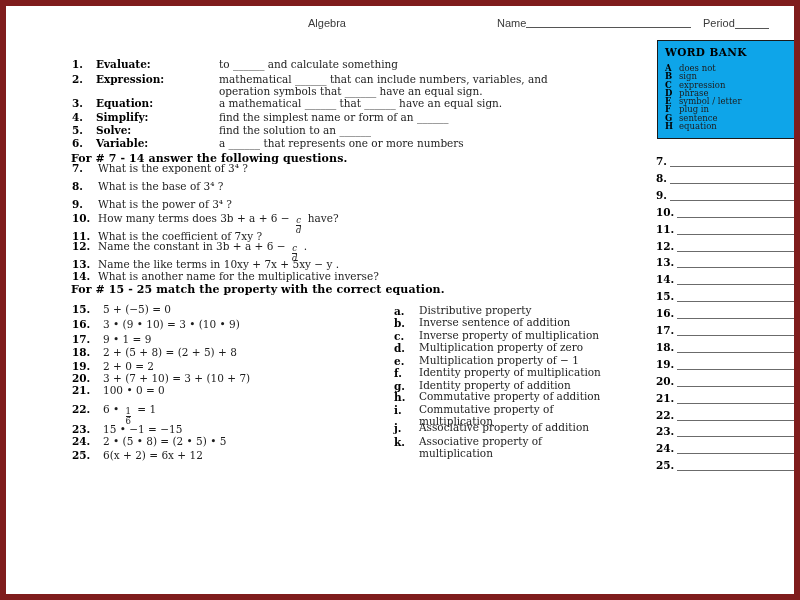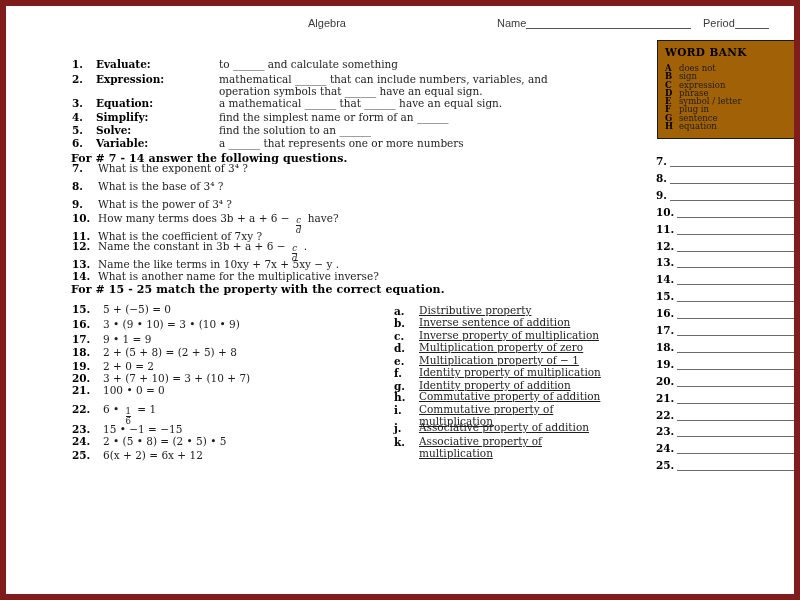--- a/index.html
+++ b/index.html
@@ -5,21 +5,21 @@
   * { margin: 0; padding: 0; box-sizing: border-box; }
   html, body { width: 800px; height: 600px; background: #fff; }
   body { font-family: "DejaVu Serif", serif; color: #1d1d1d; }
   #page { position: relative; width: 800px; height: 600px; background: #fff;
           border: 6px solid #7f1d1d; overflow: hidden; }
 
   
   .hdr { position: absolute; top: 10px; left: 0; width: 100%; height: 16px;
          font-family: "Liberation Sans", sans-serif; font-size: 11px; color: #3a3a3a; }
   .hdr-title { position: absolute; left: 302px; top: 1px; }
-  .name-wrap { position: absolute; left: 491px; top: 1px; display: flex; align-items: center; }
+  .name-wrap { position: absolute; left: 491px; top: 1px; display: flex; align-items: flex-start; }
   .period-wrap { position: absolute; left: 697px; top: 1px; display: flex; align-items: flex-end; }
   .uline { display: inline-block; border-bottom: 1px solid #555; height: 11px; }
   .name-line { width: 165px; }
   .period-line { width: 34px; }
 
   
   .instr { position: absolute; left: 65px; font-weight: bold; font-size: 11px;
            color: #000; line-height: 11.5px; letter-spacing: 0.1px; }
 
   
@@ -33,25 +33,25 @@
   .mrow { position: absolute; font-size: 10.5px; line-height: 12px; white-space: nowrap; display: flex; }
   .mnum { font-weight: bold; color: #000; display: inline-block; }
   .frac { display: inline-flex; flex-direction: column; text-align: center; vertical-align: -7px;
           font-size: 8.5px; line-height: 9px; margin: 0 3px; position: relative; top: -6px; }
   .frac.it { font-style: italic; }
   .fden { border-top: 1px solid #222; padding-top: 0px; }
 
   
   .prow { white-space: normal; }
   .pletter { width: 25px; font-weight: bold; color: #000; }
-  .ptext { width: 240px; white-space: pre-line; line-height: 11.5px; text-decoration: underline; }
+  .ptext { width: 240px; white-space: pre-line; line-height: 11.5px; }
 
   
   .wordbank { position: absolute; left: 651px; top: 34px; width: 141px; height: 99px;
-              border: 1.5px solid #1a1a1a; padding: 5px 0 0 7px; background: #a16207; }
+              border: 1.5px solid #1a1a1a; padding: 5px 0 0 7px; background: #0ea5e9; }
   .wb-title { font-weight: bold; font-size: 10.5px; color: #000; letter-spacing: 0.4px; }
   #wb-list { margin-top: 6px; }
   .wb-entry { font-size: 8.5px; line-height: 8.3px; display: flex; }
   .wb-letter { font-weight: bold; color: #000; width: 14px; }
 
   
   .blank { position: absolute; left: 650px; width: 139px; display: flex; align-items: flex-end;
            font-size: 10.5px; line-height: 12px; }
   .bnum { font-weight: bold; color: #000; }
   .bline { flex: 1; border-bottom: 1px solid #6b6b6b; height: 11px; margin-left: 3px; }

